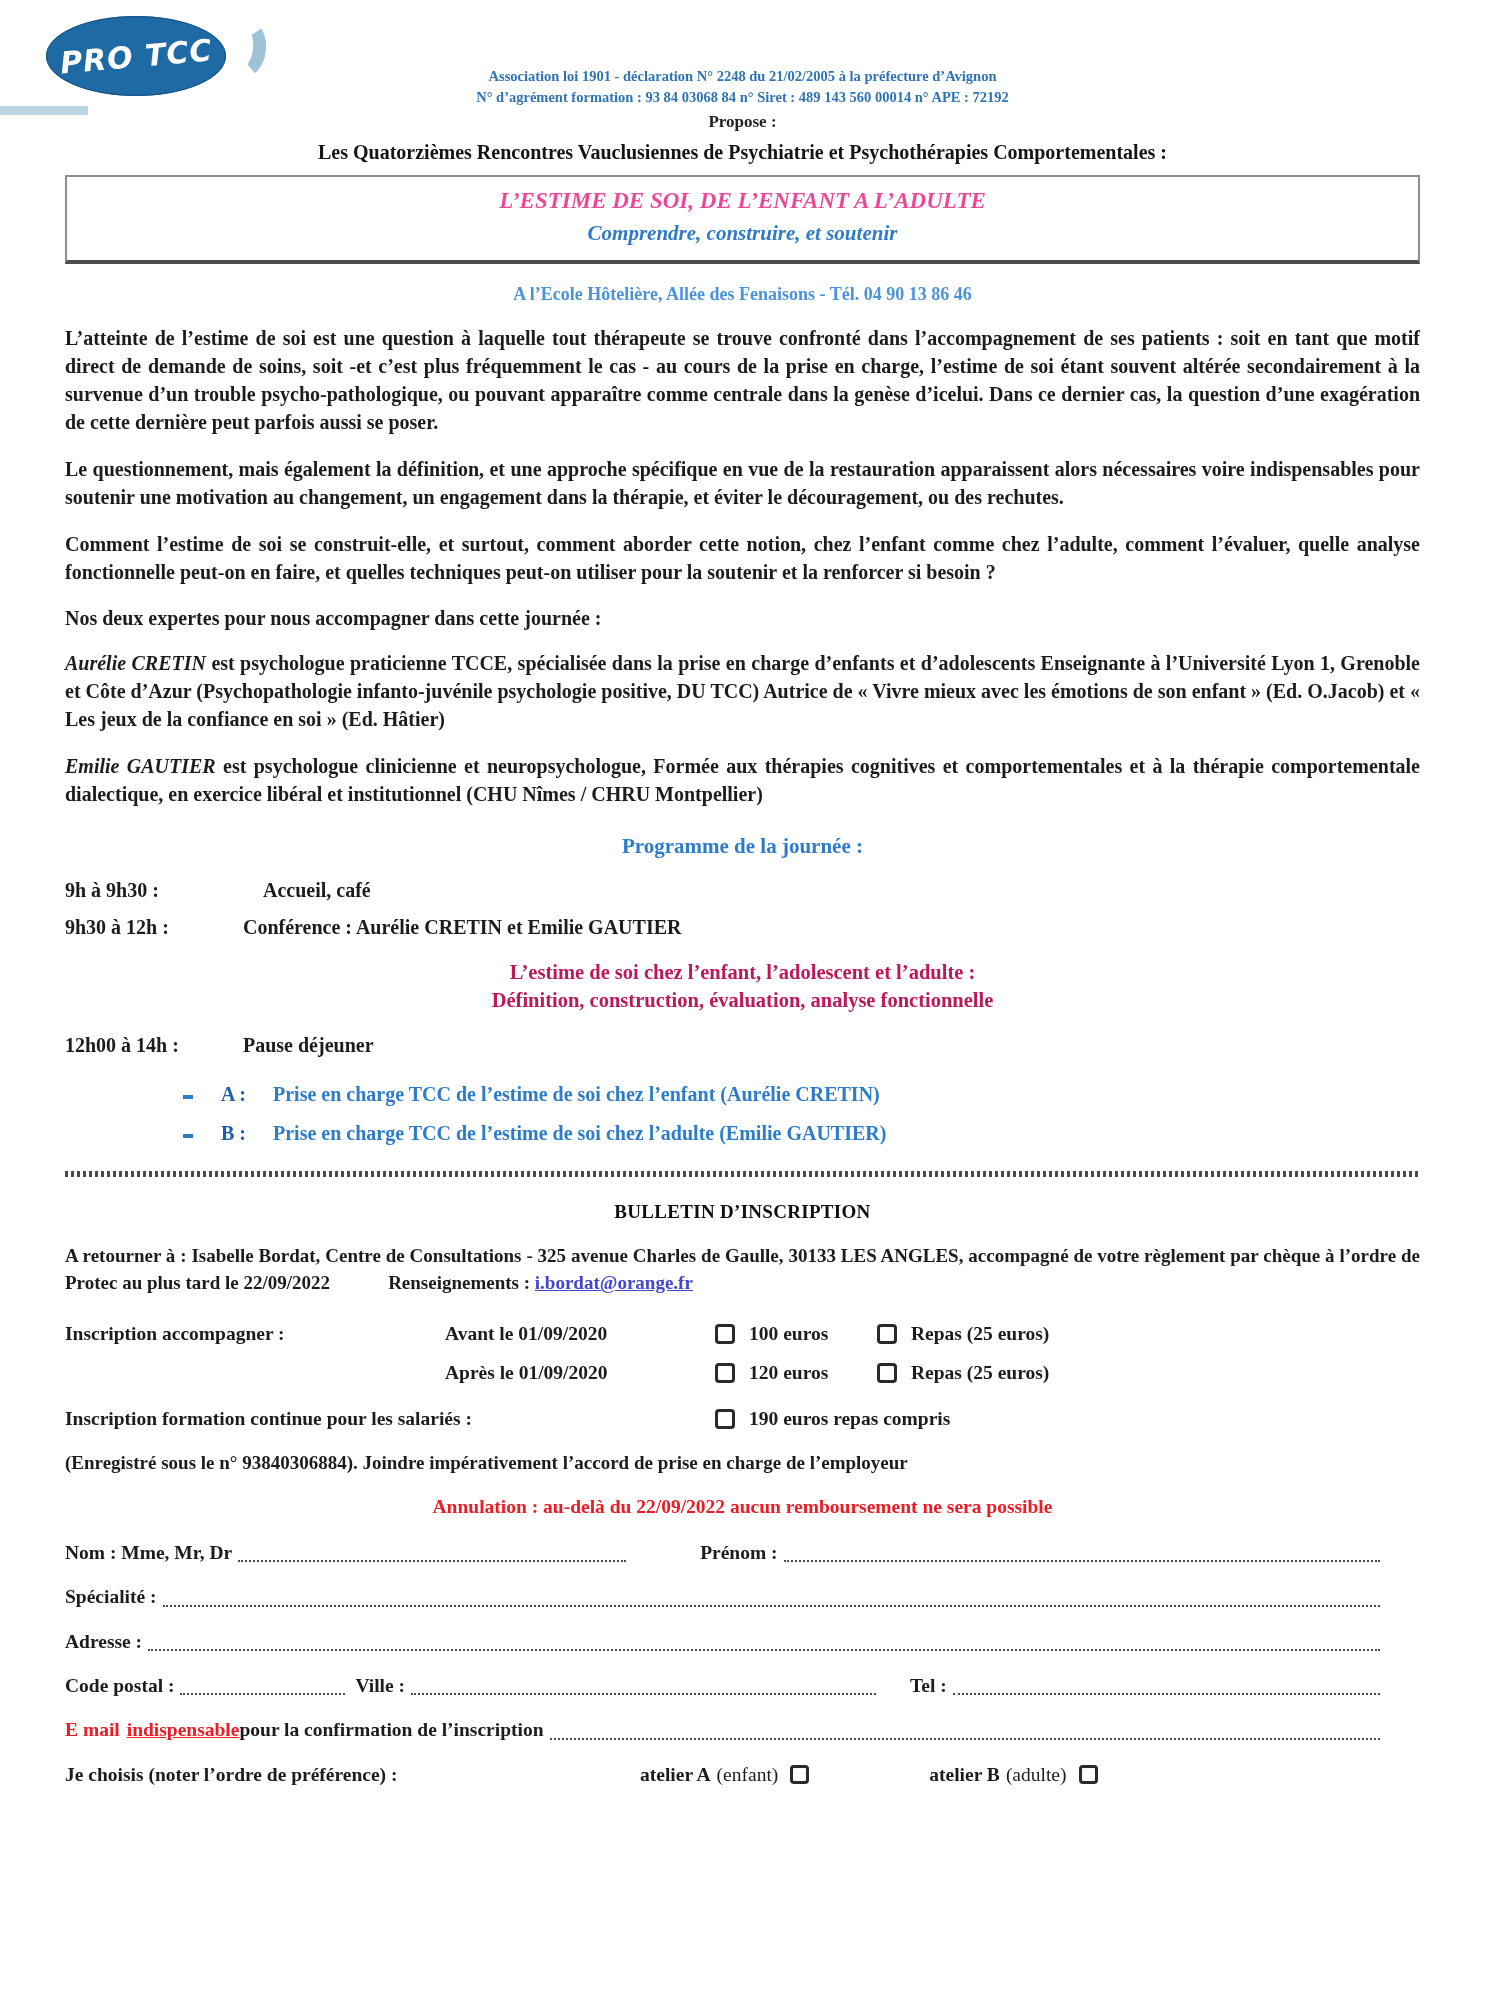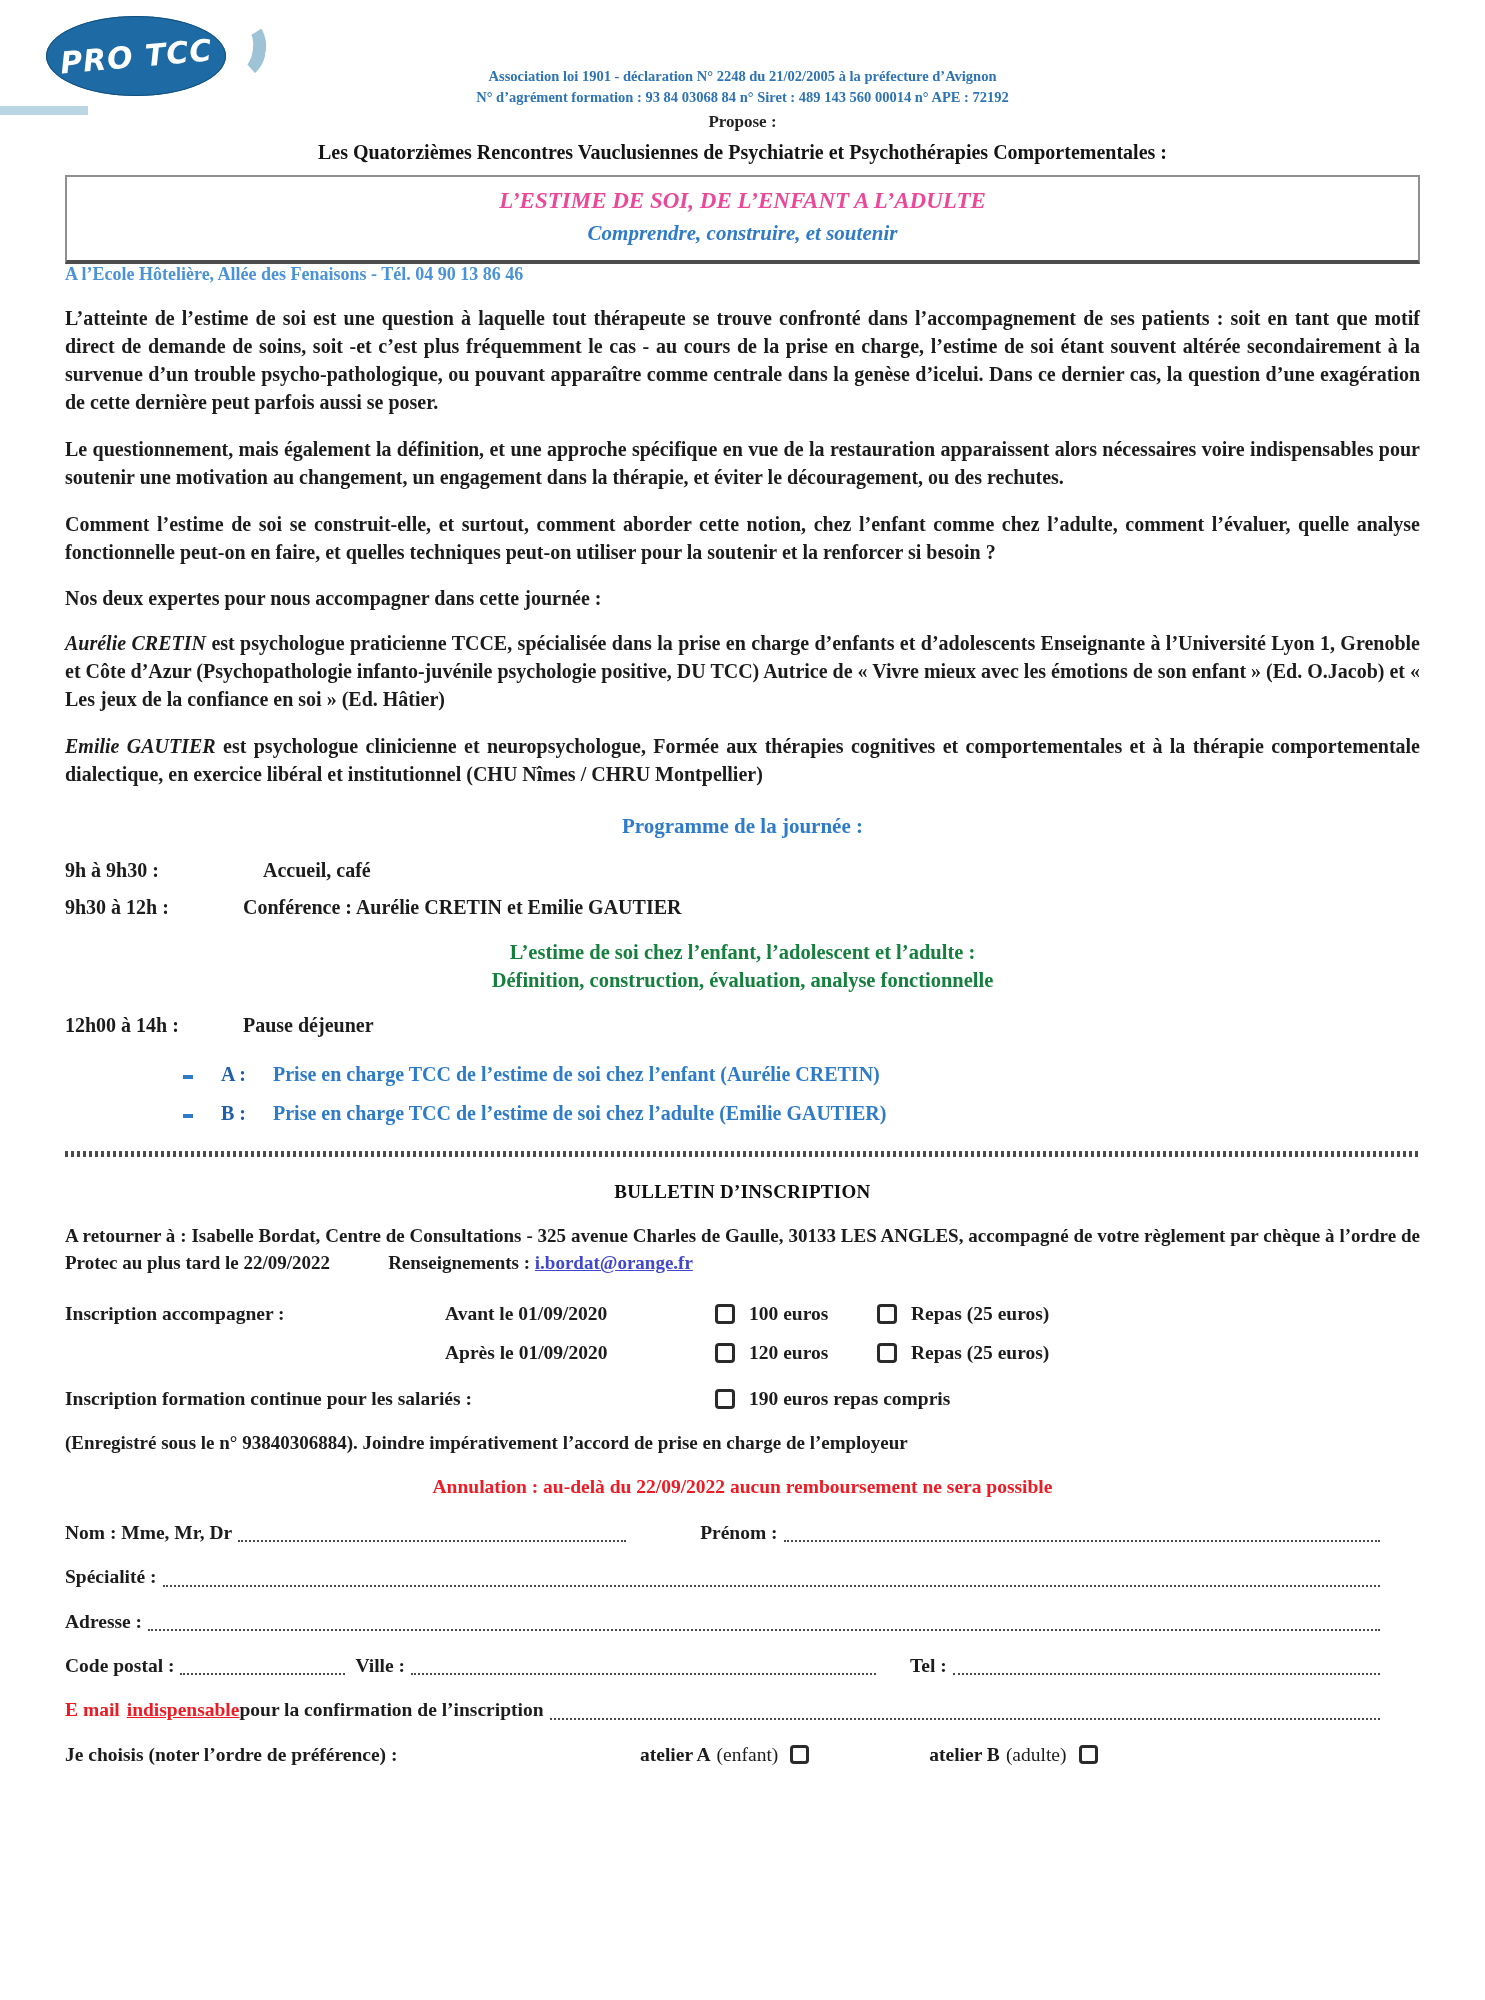--- a/index.html
+++ b/index.html
@@ -40,32 +40,32 @@
 
   
   .title-box {
     margin-top:11px; border:2px solid #8f8f8f; border-bottom:4px solid #4d4d4d;
     padding:11px 10px 14px 10px; text-align:center;
   }
   .title-box .l1 { font-size:23px; color:#ec4899; font-style:italic;text-align:center; }
   .title-box .l2 { font-size:21px; color:#2f7bc7; font-style:italic; margin-top:7px; }
 
   .date-line { text-align:center; font-size:22px; color:#2e74b5; margin-top:13px; }
-  .venue-line { text-align:left; font-size:18px; color:#4b93d9; }
+  .venue-line { text-align:center; font-size:18px; color:#4b93d9; margin-top:20px; }
 
   
   .para { margin-top:19px; font-size:20px; line-height:1.40; text-align:justify; }
   .experts-intro { margin-top:21px; font-size:20px; }
   .expert-name { font-style:italic; }
 
   
   .prog-heading { margin-top:26px; text-align:center; font-size:21px; color:#2e7cc9; }
   .sched-row { display:flex; margin-top:14px; font-size:20px; }
   .sched-time { width:178px; flex:none; }
-  .session-title { text-align:center; color:#15803d; font-size:20.5px; }
+  .session-title { text-align:center; color:#be185d; font-size:20.5px; }
   .st1 { margin-top:22px; }
   .st2 { margin-top:5px; }
   .sched-block2 { margin-top:22px; }
   .workshop { display:flex; align-items:flex-start; margin-left:118px; font-size:20px; color:#2e7cc9; }
   .w1 { margin-top:26px; } .w2 { margin-top:16px; }
   .bullet { flex:none; width:10px; height:4px; background:#2e7cc9; margin:12px 28px 0 0; }
   .w-label { flex:none; width:52px; color:#1e5fa8; }
 
   
   .dashed-sep {

